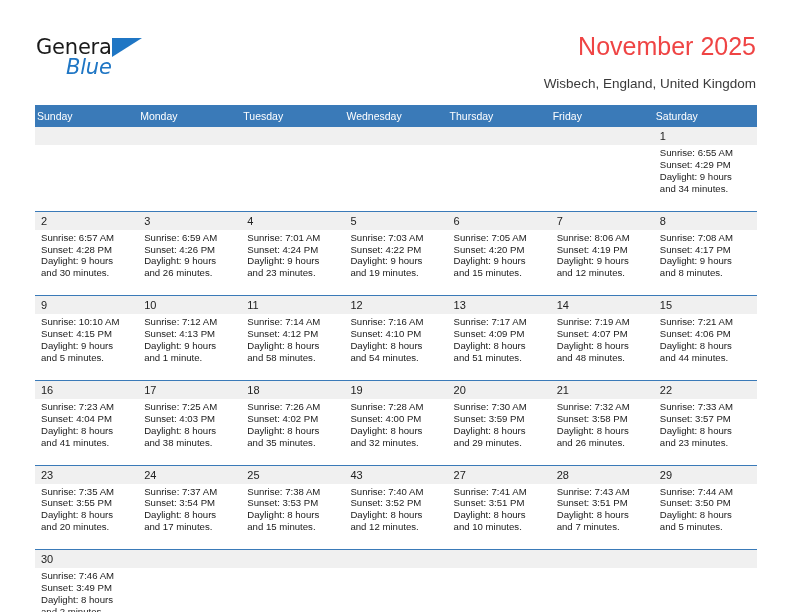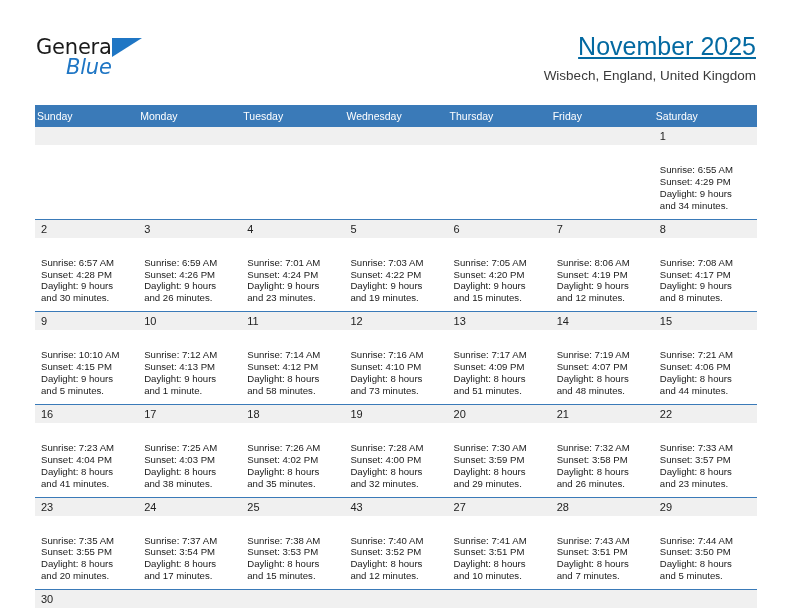--- a/index.html
+++ b/index.html
@@ -67,30 +67,29 @@
     font-style: italic;
   }
   .title-block {
     position: absolute;
     right: 36px;
     top: 30px;
     text-align: right;
   }
   .month-title {
     font-size: 25px;
-    color: #0369a1;
+    color: #ef4444;
     line-height: 32px;
     white-space: nowrap;
-    text-decoration: underline;
   }
   .location {
     font-size: 13.5px;
     color: #3a3a3a;
     line-height: 20px;
-    margin-top: 4px;
+    margin-top: 12px;
     white-space: nowrap;
   }
 
   
   .calendar {
     position: absolute;
     left: 35px;
     top: 105px;
     width: 722px;
     border-collapse: collapse;
@@ -123,25 +122,24 @@
     font-size: 11px;
     color: #222222;
     line-height: 14px;
     padding: 2px 0 2px 6px;
     height: 14px;
   }
   .daynum.empty {
     color: transparent;
   }
   .info {
-    padding: 2px 4px 7px 6px;
+    padding: 2px 4px 16px 6px;
     font-size: 9.6px;
     line-height: 11.9px;
     color: #1a1a1a;
-    margin-top: 17px;
   }
   .info div {
     white-space: nowrap;
   }
   .cell-empty .info { visibility: hidden; }
 </style>
 </head>
 <body>
 
 <div class="page">
@@ -331,21 +329,21 @@
               <div>Daylight: 8 hours</div>
               <div>and 58 minutes.</div>
             </div>
           </td>
           <td>
             <div class="daynum">12</div>
             <div class="info">
               <div>Sunrise: 7:16 AM</div>
               <div>Sunset: 4:10 PM</div>
               <div>Daylight: 8 hours</div>
-              <div>and 73 minutes.</div>
+              <div>and 54 minutes.</div>
             </div>
           </td>
           <td>
             <div class="daynum">13</div>
             <div class="info">
               <div>Sunrise: 7:17 AM</div>
               <div>Sunset: 4:09 PM</div>
               <div>Daylight: 8 hours</div>
               <div>and 51 minutes.</div>
             </div>

